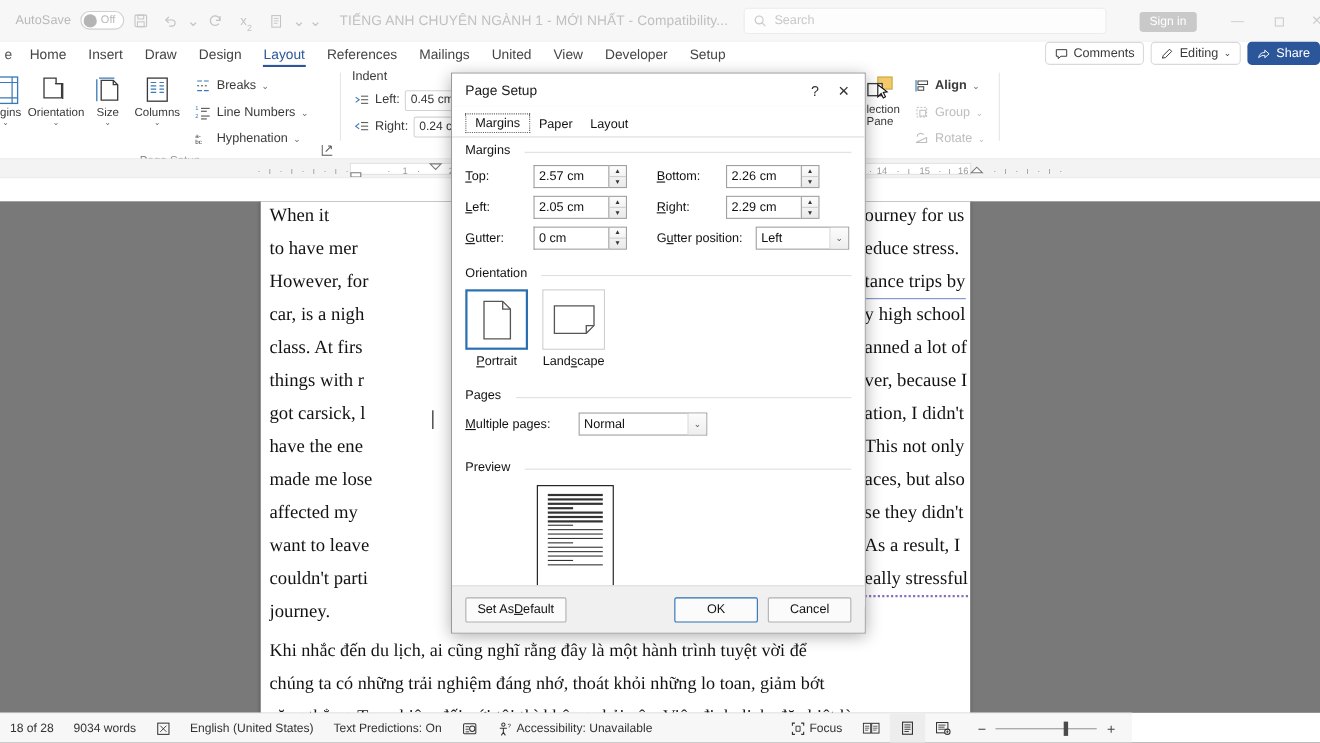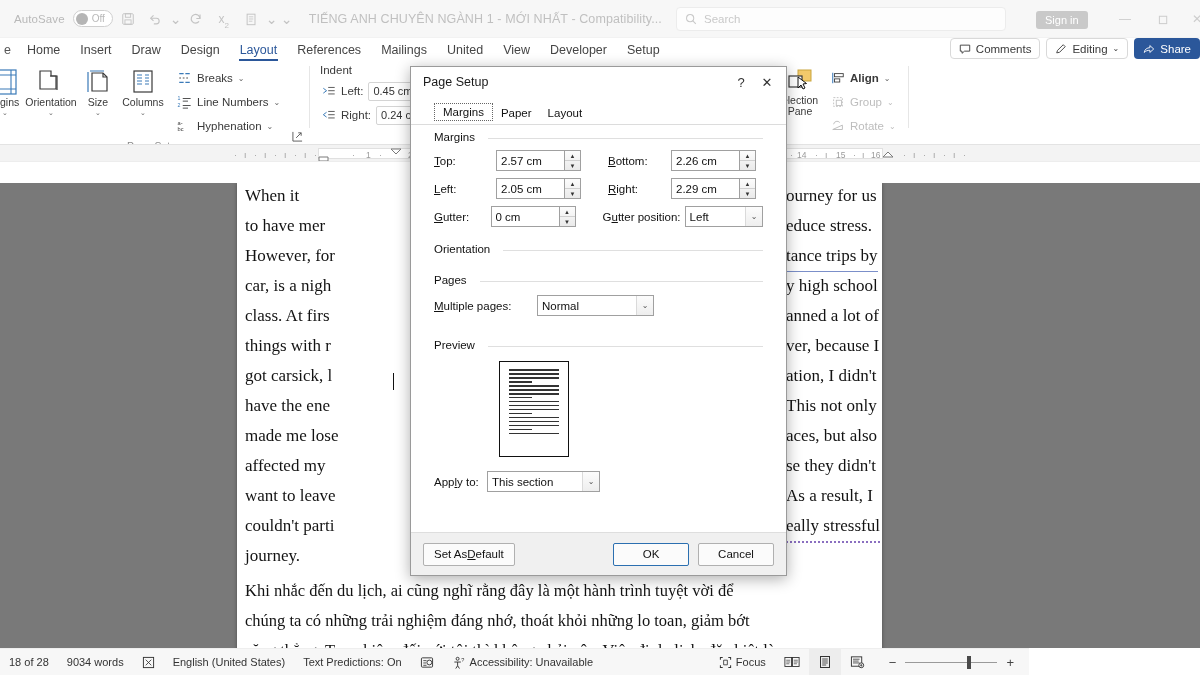--- a/index.html
+++ b/index.html
@@ -129,21 +129,21 @@
   #dialog{
     position:absolute;left:410px;top:66px;width:377px;height:510px;
     background:#f0f0f0;border:1px solid #9a9a9a;box-shadow:0 3px 14px rgba(0,0,0,.32);
     font-size:11.5px;color:#1a1a1a;
   }
   #dlgtitle{
     height:30px;background:#fff;display:flex;align-items:center;padding:0 6px 0 12px;
   }
   #dlgtitle .t{font-size:12.5px;color:#1a1a1a;flex:1;}
   .dlgbtn{width:26px;height:24px;display:flex;align-items:center;justify-content:center;color:#333;font-size:13px;}
-  #dlgbody{background:#fff;height:455px;position:relative;padding:0 23px;}
+  #dlgbody{background:#fff;height:455px;position:relative;padding:0 12px;}
   .tabstrip{display:flex;gap:0;padding-top:3px;height:24px;align-items:flex-end;}
   .dtab{padding:2px 8px;font-size:11.5px;color:#111;}
   .dtab.sel{border:1px dotted #666;}
   .sepline{position:absolute;left:0;right:0;height:1px;background:#dcdcdc;}
 
   .grp-title{font-size:11.5px;color:#111;background:#fff;padding-right:6px;display:inline-block;}
   .grp{position:relative;margin-top:8px;}
   .grp .rule{position:absolute;left:0;right:0;top:7px;height:1px;background:#dfdfdf;z-index:0;}
   .grp .lblwrap{position:relative;z-index:1;display:inline-block;background:#fff;padding-right:7px;}
 
@@ -616,20 +616,40 @@
         <span class="cv">Left</span>
         <span class="carrow">⌄</span>
       </div>
     </div>
 
     <div class="grp" style="margin-top:16px">
       <div class="rule"></div>
       <div class="lblwrap"><span class="grp-title">Orientation</span></div>
     </div>
 
+    <div class="orient">
+      <div class="card sel">
+        <div class="thumb">
+          <svg width="30" height="38" viewBox="0 0 30 38">
+              <path d="M3 2h17l7 7v27H3z" fill="#fff" stroke="#555" stroke-width="1.2"></path>
+              <path d="M20 2v7h7" fill="none" stroke="#555" stroke-width="1.2"></path>
+            </svg>
+        </div>
+        <span class="cap"><u>P</u>ortrait</span>
+      </div>
+      <div class="card">
+        <div class="thumb">
+          <svg width="40" height="31" viewBox="0 0 40 31">
+              <path d="M2 3h36v18l-7 7H2z" fill="#fff" stroke="#555" stroke-width="1.2"></path>
+              <path d="M31 28v-7h7" fill="none" stroke="#555" stroke-width="1.2"></path>
+            </svg>
+        </div>
+        <span class="cap">Land<u>s</u>cape</span>
+      </div>
+    </div>
 
     <div class="grp" style="margin-top:19px">
       <div class="rule"></div>
       <div class="lblwrap"><span class="grp-title">Pages</span></div>
     </div>
 
     <div class="fldrow" style="margin-top:9px">
       <span class="fldlabel" style="width:103px"><u>M</u>ultiple pages:</span>
       <div class="combo" style="width:117px">
         <span class="cv">Normal</span>

